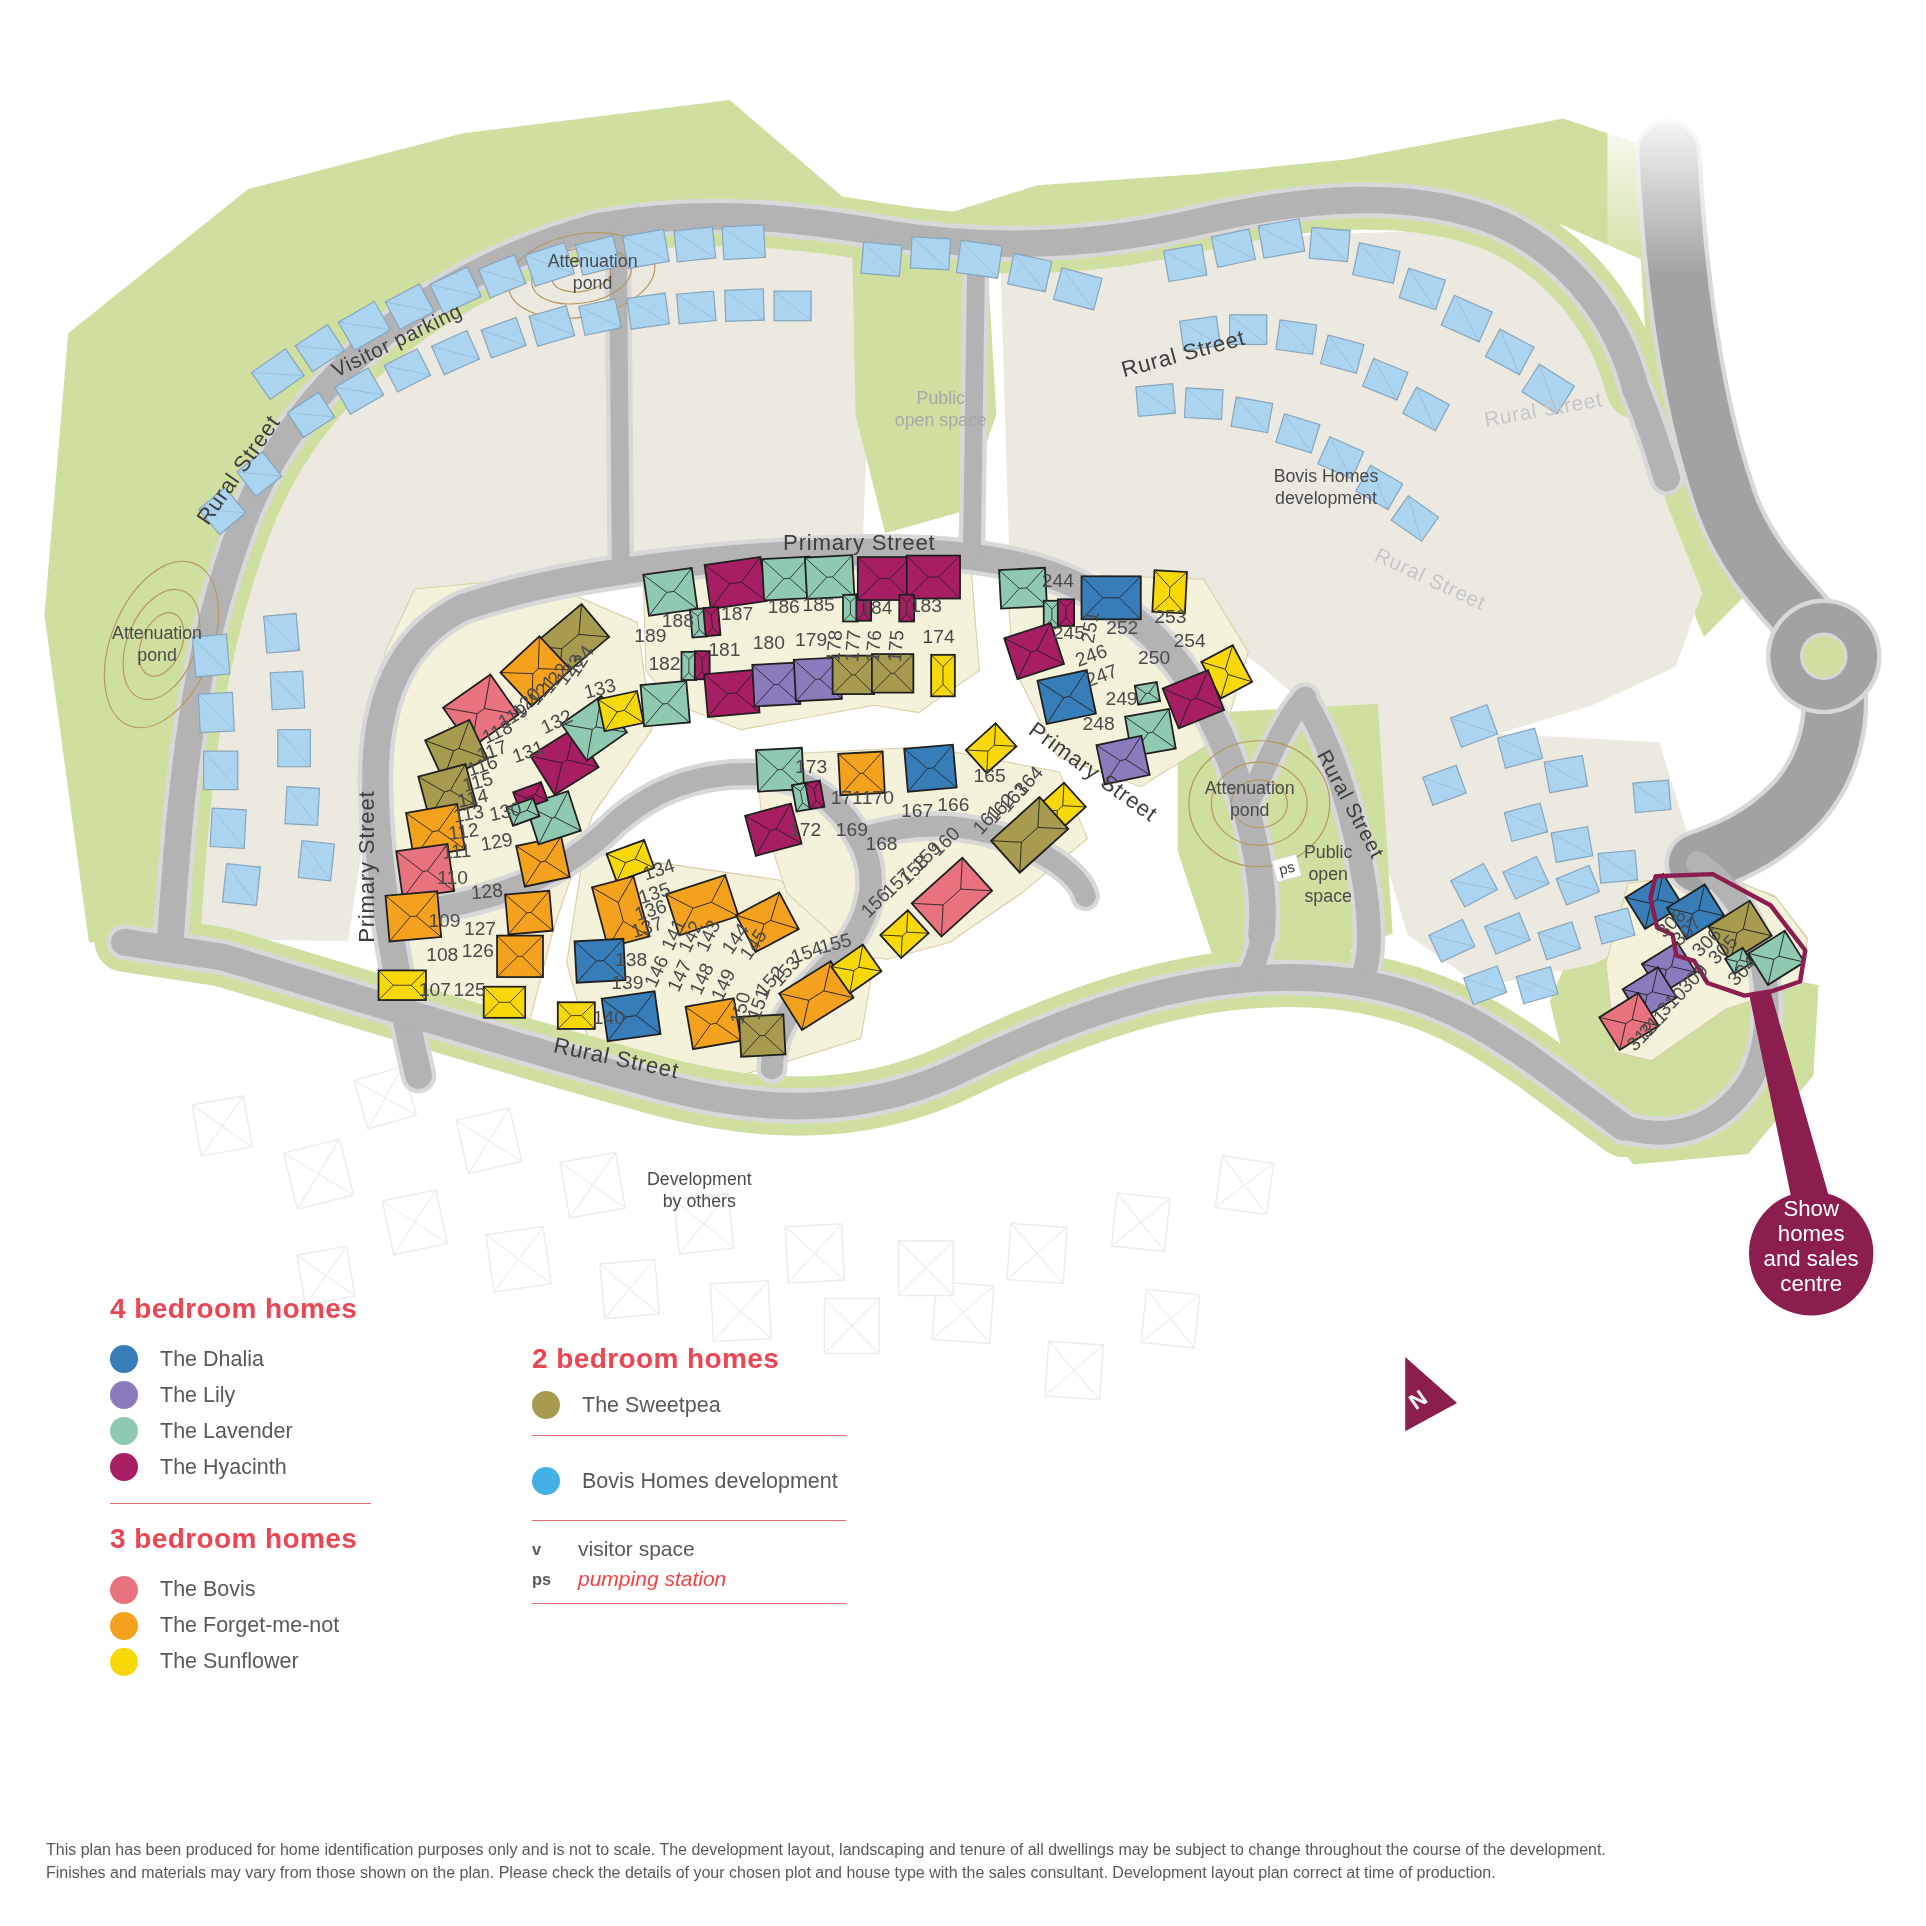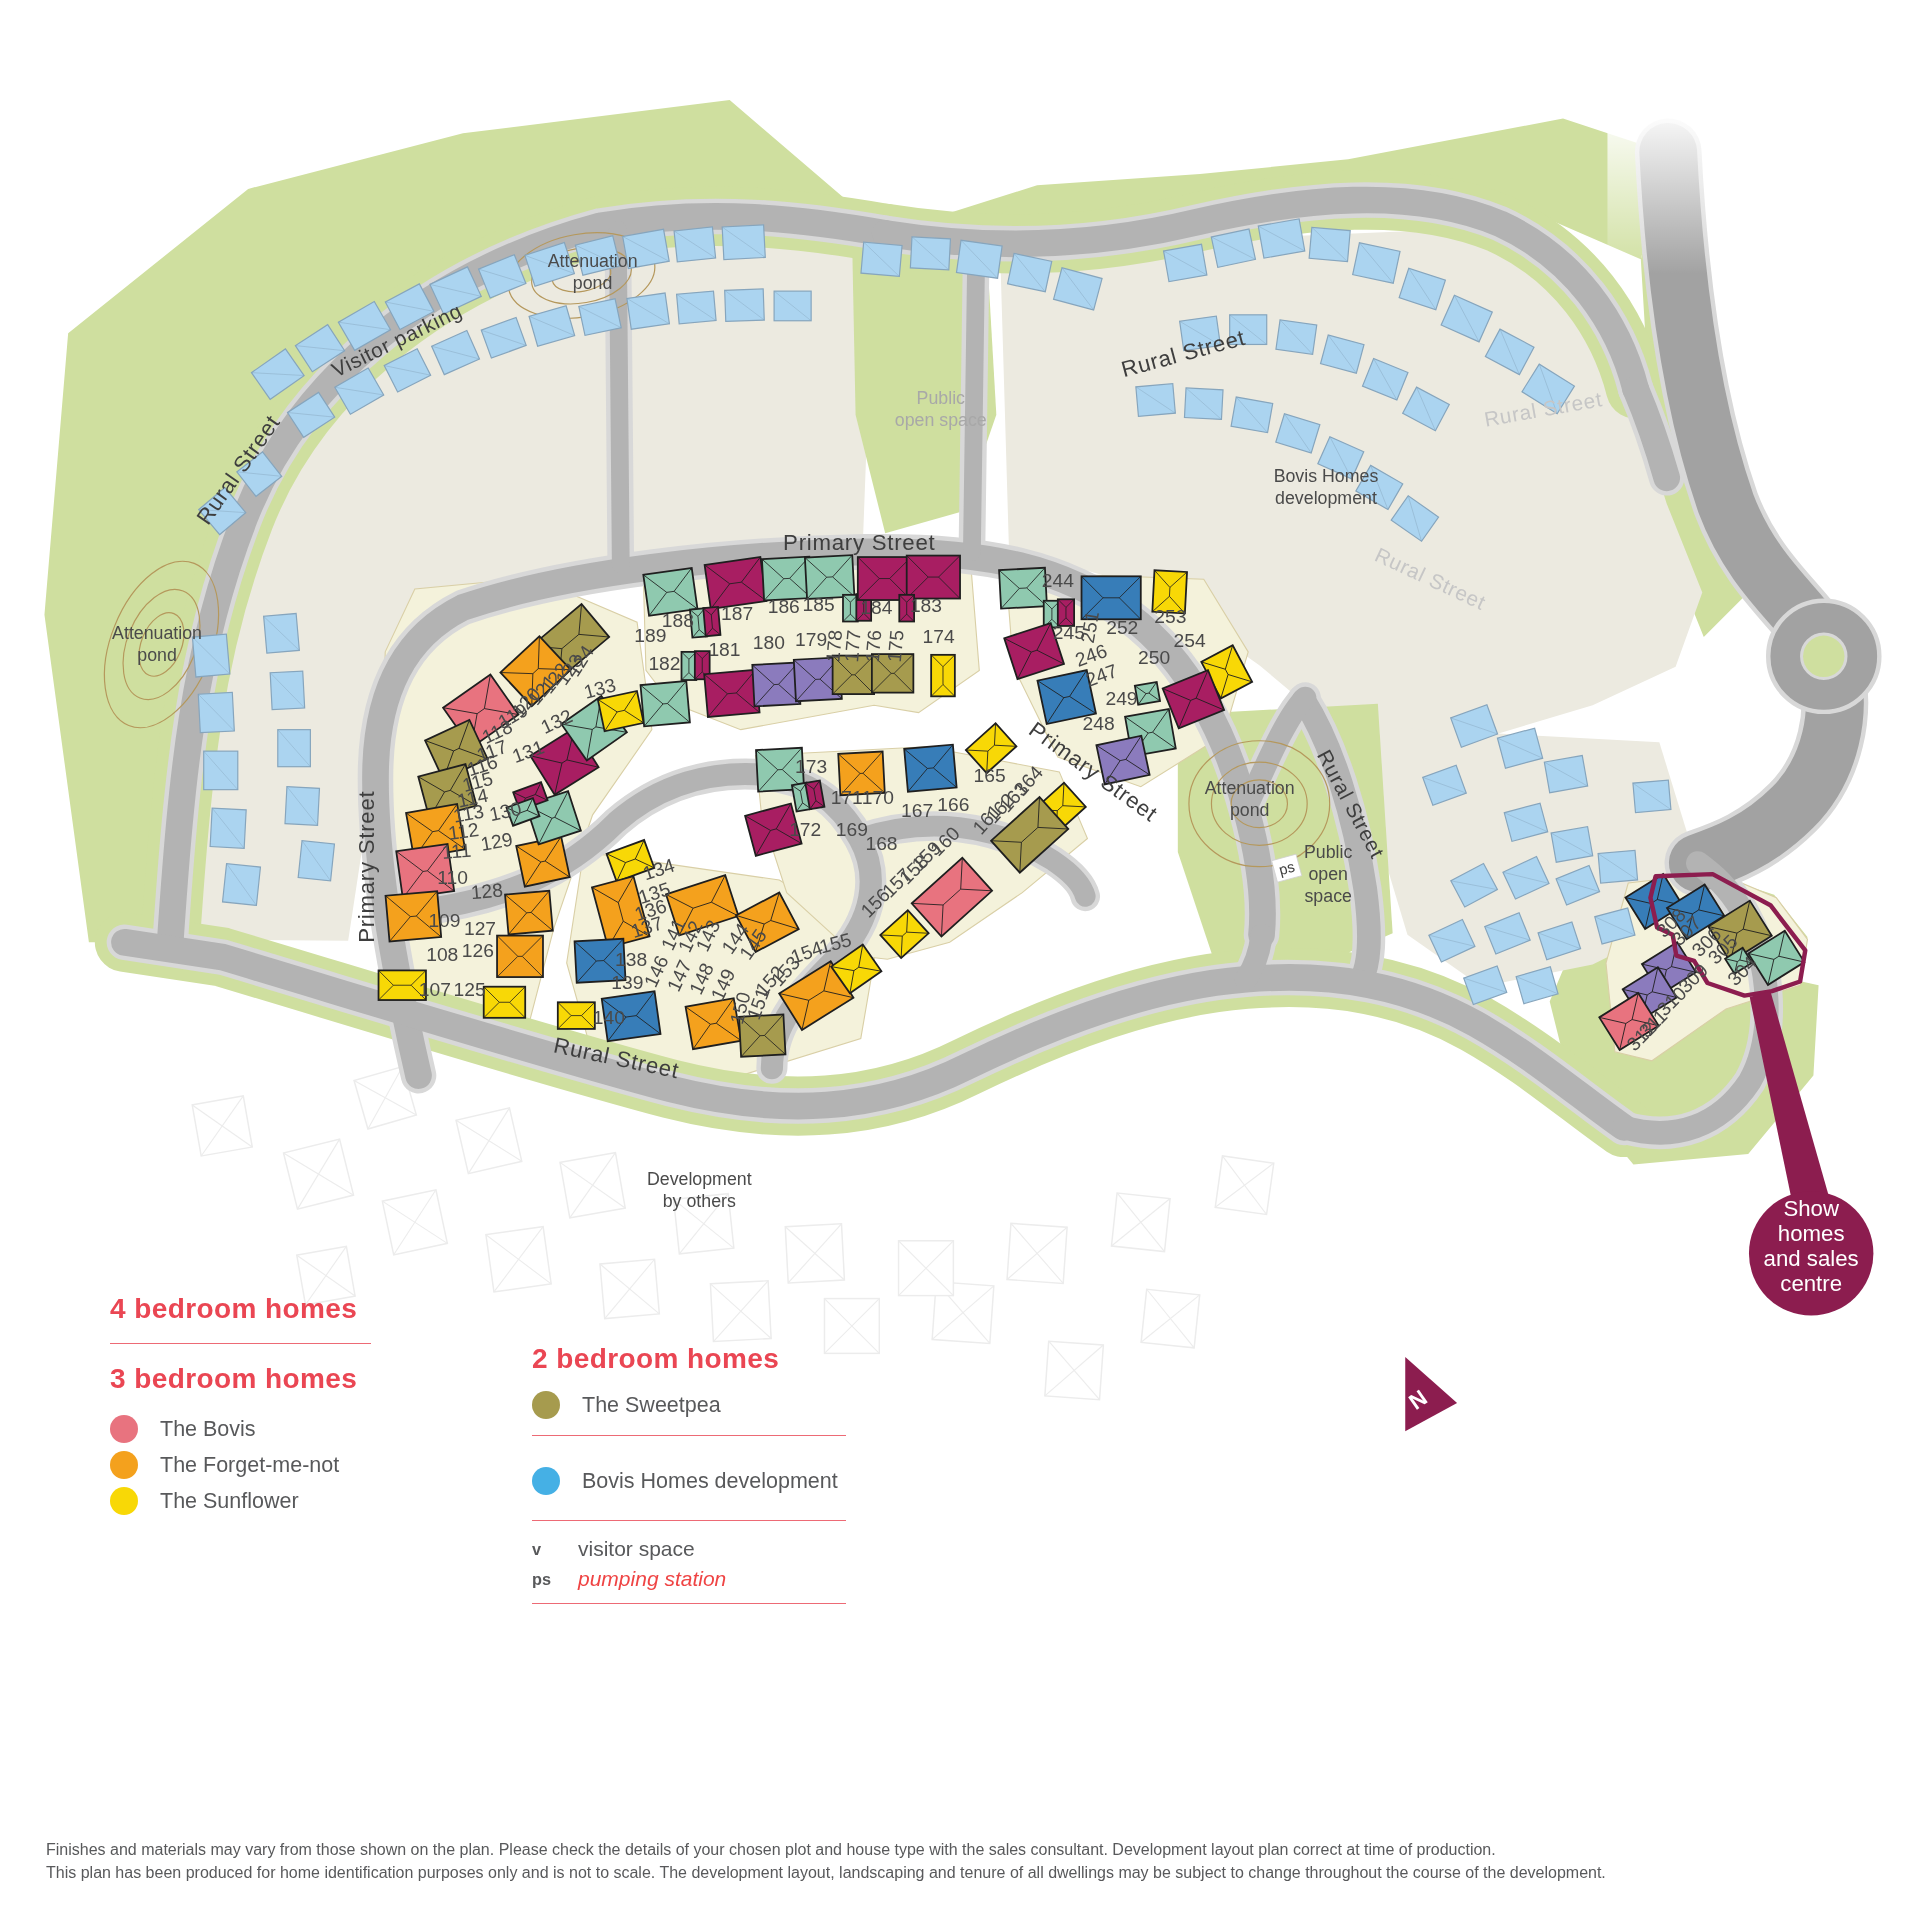--- a/index.html
+++ b/index.html
@@ -1310,20 +1310,38 @@
         <text x="1790" y="650" text-anchor="middle" font-size="24" fill="#4A4A4A">Bovis Homes</text>
         <text x="1790" y="680" text-anchor="middle" font-size="24" fill="#4A4A4A">development</text>
         <text x="944" y="1600" text-anchor="middle" font-size="24" fill="#4A4A4A">Development</text>
         <text x="944" y="1630" text-anchor="middle" font-size="24" fill="#4A4A4A">by others</text>
       </g>
   </svg>
 
   
   <div class="legend-col" style="left:110px;top:1293px;width:341px">
     <div class="lg-head" style="color: rgb(234, 70, 83);">4 bedroom homes</div>
+    <div id="items-4bed" style="margin-top:16.3px">
+        <div class="lg-item">
+          <span class="lg-dot" style="background: rgb(55, 125, 184);"></span>
+          <span class="lbl" style="color: rgb(88, 89, 91);">The Dhalia</span>
+        </div>
+        <div class="lg-item">
+          <span class="lg-dot" style="background: rgb(139, 123, 189);"></span>
+          <span class="lbl" style="color: rgb(88, 89, 91);">The Lily</span>
+        </div>
+        <div class="lg-item">
+          <span class="lg-dot" style="background: rgb(143, 201, 175);"></span>
+          <span class="lbl" style="color: rgb(88, 89, 91);">The Lavender</span>
+        </div>
+        <div class="lg-item">
+          <span class="lg-dot" style="background: rgb(168, 30, 98);"></span>
+          <span class="lbl" style="color: rgb(88, 89, 91);">The Hyacinth</span>
+        </div>
+      </div>
     <div class="lg-div" style="width:261px;margin:18px 0 19px"></div>
     <div class="lg-head" style="color: rgb(234, 70, 83);">3 bedroom homes</div>
     <div id="items-3bed" style="margin-top:16.3px">
         <div class="lg-item">
           <span class="lg-dot" style="background: rgb(232, 115, 127);"></span>
           <span class="lbl" style="color: rgb(88, 89, 91);">The Bovis</span>
         </div>
         <div class="lg-item">
           <span class="lg-dot" style="background: rgb(244, 161, 29);"></span>
           <span class="lbl" style="color: rgb(88, 89, 91);">The Forget-me-not</span>
@@ -1359,17 +1377,17 @@
         </div>
         <div class="abbr-row">
           <span class="abbr-k" style="color: rgb(88, 89, 91);">ps</span>
           <span class="abbr-l" style="color: #ef4444; font-style: italic;">pumping station</span>
         </div>
       </div>
     <div class="lg-div" style="width:314px;margin:9px 0 0"></div>
   </div>
 
   <div class="disclaimer">
+    <div style="color: rgb(88, 89, 91);">This plan has been produced for home identification purposes only and is not to scale. The development layout, landscaping and tenure of all dwellings may be subject to change throughout the course of the development.</div>
     <div style="color: rgb(88, 89, 91);">Finishes and materials may vary from those shown on the plan. Please check the details of your chosen plot and house type with the sales consultant. Development layout plan correct at time of production.</div>
-    <div style="color: rgb(88, 89, 91);">This plan has been produced for home identification purposes only and is not to scale. The development layout, landscaping and tenure of all dwellings may be subject to change throughout the course of the development.</div>
   </div>
 </div>
 
 
 </body></html>

